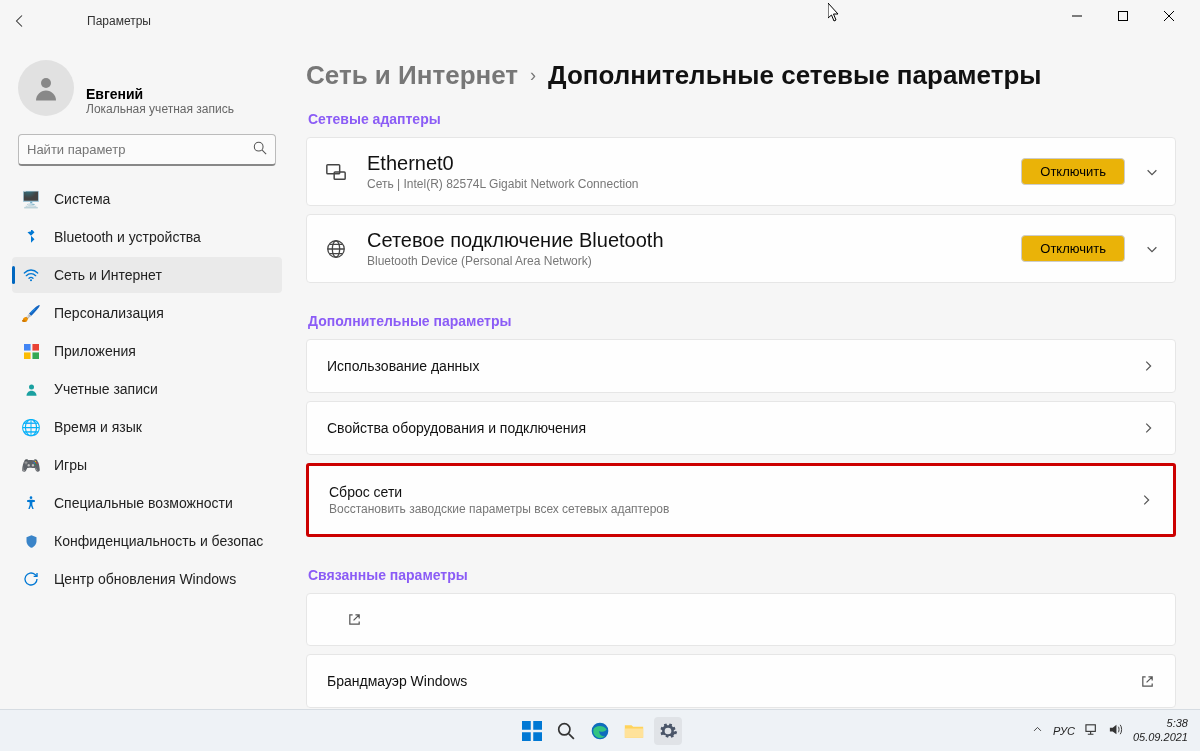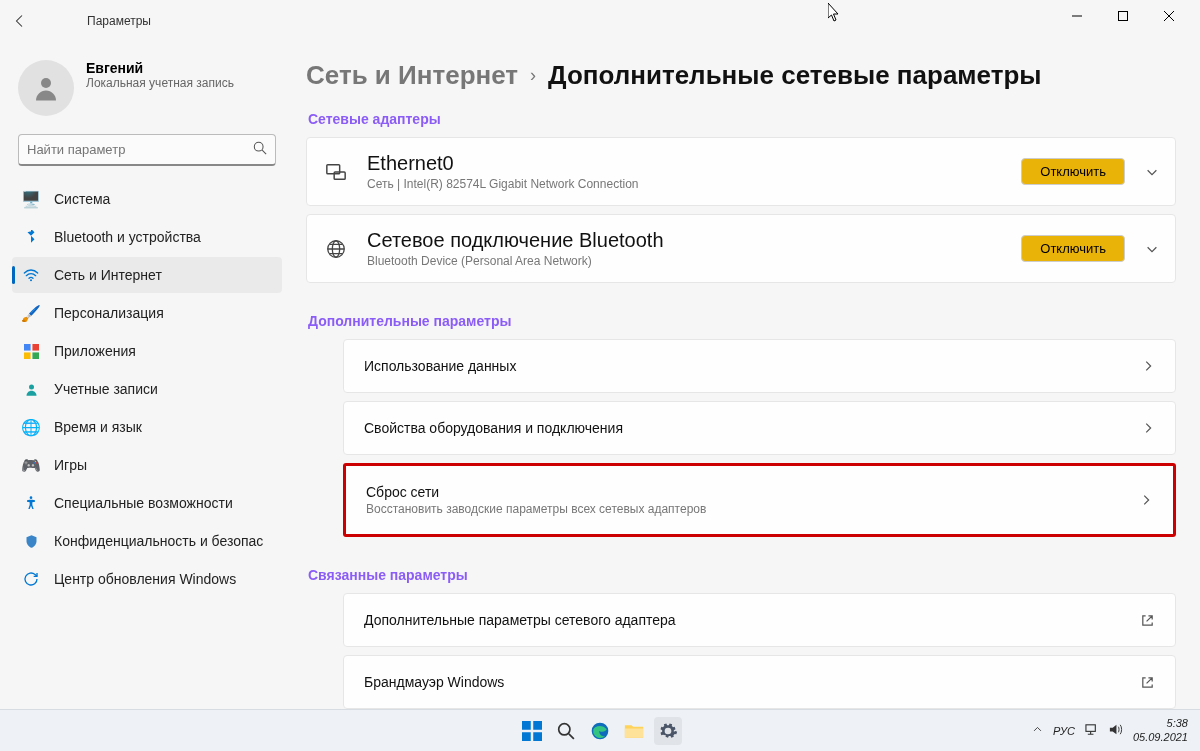--- a/index.html
+++ b/index.html
@@ -8,21 +8,21 @@
 .titlebar { height: 42px; display: flex; align-items: center; padding: 0 8px; background: #f6f6f6; gap: 47px; }
 .titlebar-back { width: 24px; height: 24px; display:flex; align-items:center; justify-content:center; color:#333; margin-right:4px; cursor:pointer; }
 .titlebar-title { font-size: 12px; color: #333; flex: 0 0 auto; margin-left:4px; }
 .titlebar-spacer { flex: 1; }
 .win-controls { display:flex; height: 42px; }
 .win-btn { width:46px; height:32px; display:flex; align-items:center; justify-content:center; color:#333; }
 .win-btn svg { width:10px; height:10px; }
 
 .layout { display:flex; height: calc(100% - 42px - 42px); }
 .sidebar { width: 290px; padding: 10px 8px 0 12px; }
-.profile { display:flex; align-items:flex-start; padding: 8px 6px 16px 6px; }
+.profile { display:flex; align-items:flex-end; padding: 8px 6px 16px 6px; }
 .avatar { width:56px; height:56px; border-radius:50%; background:#e1e1e1; display:flex; align-items:center; justify-content:center; margin-right:12px; }
 .avatar svg { width:30px; height:30px; fill:#888; }
 .profile-name { font-size:14px; font-weight:600; color:#000; }
 .profile-sub { font-size:12px; color:#666; }
 
 .searchbox { display:flex; align-items:center; height:32px; border:1px solid #bbb; border-bottom:2px solid #888; border-radius:4px; background:#fbfbfb; padding:13px 8px; margin: 2px 6px 14px 6px; }
 .searchbox input { border:none; background:transparent; outline:none; font-size:13px; flex:1; color:#333; }
 .searchbox .search-ico { color:#555; }
 
 .nav { display:flex; flex-direction:column; gap:0; }
@@ -39,21 +39,21 @@
 
 .section-label { font-size:14px; font-weight:600; color:#8b5cf6; margin: 4px 0 10px 2px; }
 
 .card { background:#fefefe; border:1px solid #e6e6e6; border-radius:4px; display:flex; align-items:center; padding: 14px 16px; margin-bottom:8px; }
 .card .cicon { width:26px; height:26px; margin-right:18px; color:#444; display:flex; align-items:center; justify-content:center; }
 .card .ctext { flex:1; }
 .card .ctitle { font-size:20px; color:#111; }
 .card .csub { font-size:12px; color:#777; margin-top:2px; }
 .card .cbtn { background:#eab308; border:1px solid #ccc; border-radius:4px; padding:5px 18px; font-size:13px; cursor:pointer; }
 .card .chev { margin-left:20px; color:#555; display:flex; align-items:center; }
-.card.simple { padding: 18px 20px; margin-left: 37px; }
+.card.simple { padding: 18px 20px; }
 .card.simple .ctitle { font-size:14px; }
 
 .card.highlight { border:3px solid #cc0000; border-radius:3px; }
 
 .section-gap { height:18px; }
 
 .ext-icon { color:#555; }
 
 .taskbar { position:absolute; bottom:0; left:0; right:0; height:42px; background:#eef2f6; border-top:1px solid #d6dce2; display:flex; align-items:center;font-style:italic; }
 .taskbar-center { position:absolute; left:50%; transform:translateX(-50%); display:flex; gap:6px; align-items:center; }
@@ -288,23 +288,20 @@
           <svg width="14" height="14" viewBox="0 0 16 16">
             <path d="M6 3l5 5-5 5" stroke="#555" stroke-width="1.4" fill="none"></path>
           </svg>
         </span>
     </div>
 
     <div class="section-gap"></div>
     <div class="section-label">Связанные параметры</div>
 
     <div class="card simple">
-      <div class="ctext">
-          <div class="ctitle">Дополнительные параметры сетевого адаптера</div>
-        </div>
       <span class="chev ext-icon">
           <svg width="15" height="15" viewBox="0 0 16 16" fill="none" stroke="#555" stroke-width="1.3">
             <path d="M6 3H3v10h10v-3M9 3h4v4M13 3l-6 6"></path>
           </svg>
         </span>
     </div>
 
     <div class="card simple">
       <div class="ctext">
           <div class="ctitle">Брандмауэр Windows</div>

